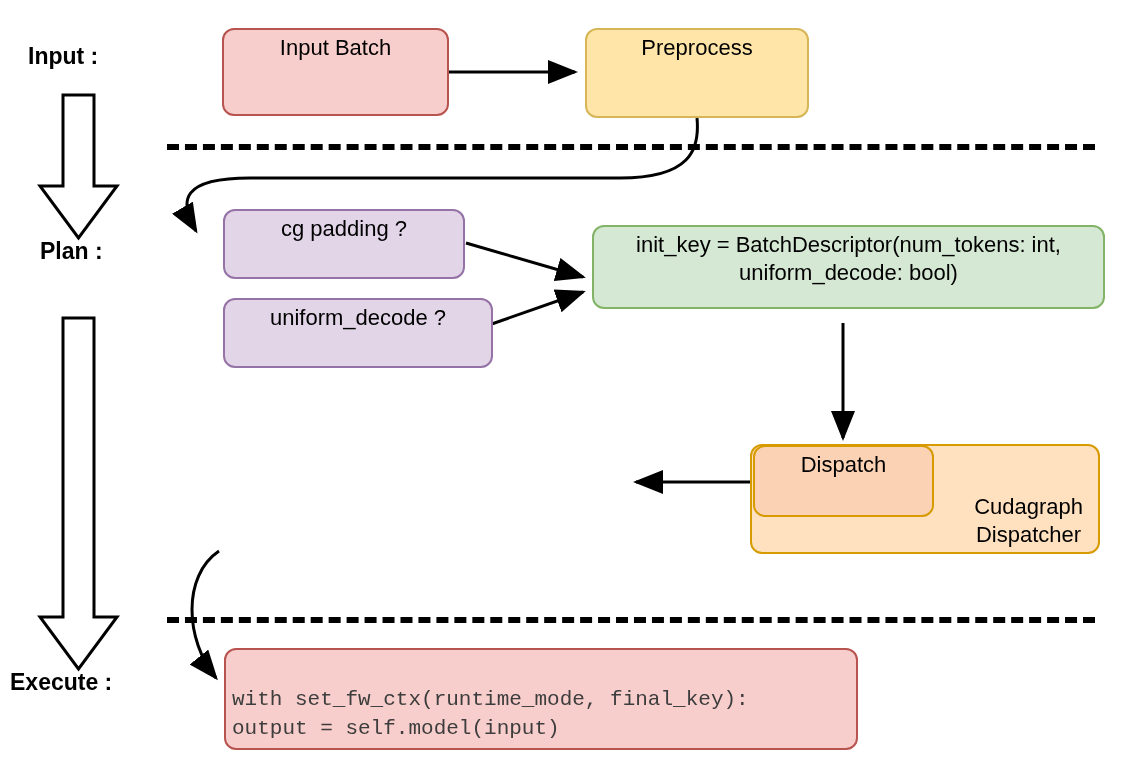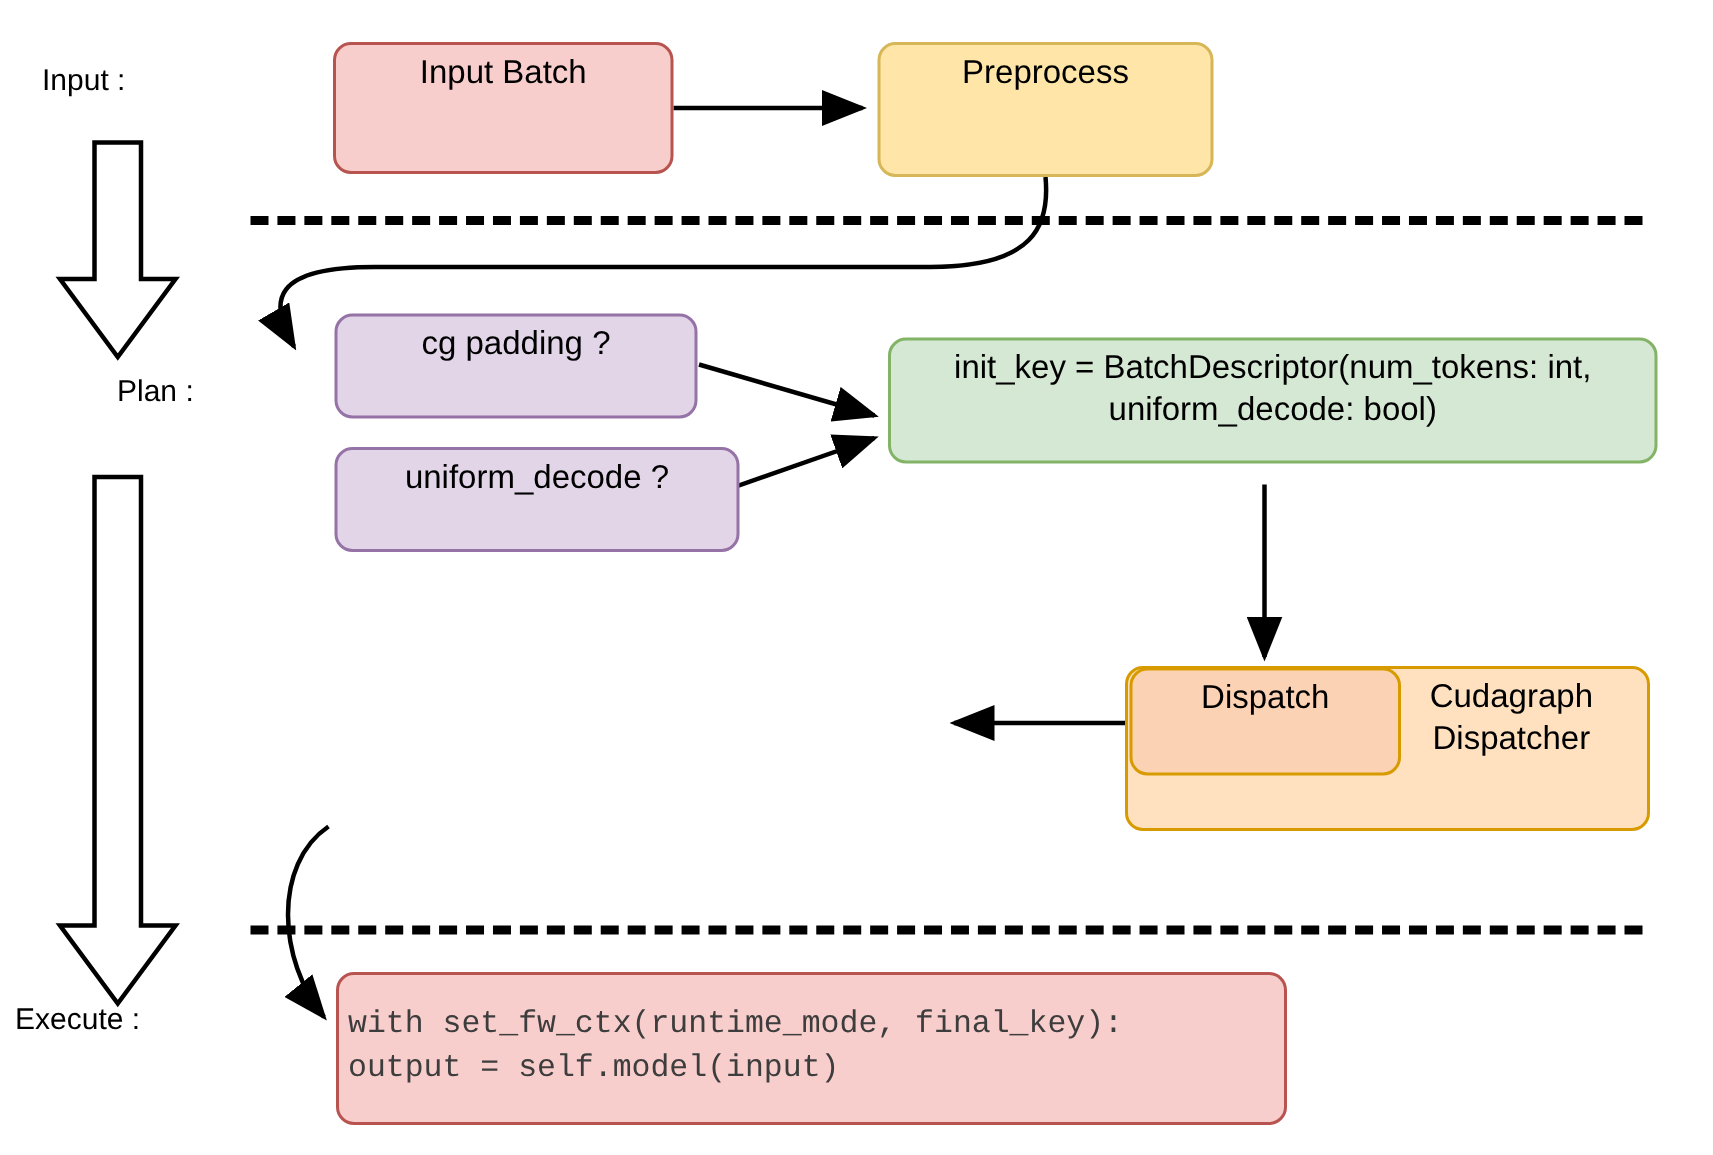--- a/index.html
+++ b/index.html
@@ -20,22 +20,22 @@
   #edges {
     position: absolute;
     left: 0;
     top: 0;
     width: 1142px;
     height: 770px;
     pointer-events: none;
   }
   .stage-label {
     position: absolute;
-    font-weight: normal;
-    font-size: 20px;
+    font-weight: bold;
+    font-size: 23px;
     color: #000000;
     letter-spacing: 0px;
     white-space: nowrap;
   }
   .node {
     position: absolute;
     box-sizing: border-box;
     display: flex;
     align-items: flex-start;
     justify-content: center;
@@ -64,36 +64,36 @@
     background: #d5e8d4;
     border-color: #82b366;
   }
   .node-blue {
     background: #dae8fc;
     border-color: #6c8ebf;
   }
   .node-orange-outer {
     background: #ffe0bf;
     border-color: #d79b00;
-    align-items: flex-start;
+    align-items: flex-end;
     justify-content: flex-end;
-    padding-right: 36px;
+    padding-right: 15px;
   }
   .node-orange-inner {
     background: #fcd2b4;
     border-color: #d79b00;
   }
   .node-code {
     background: #f8cecc;
     border-color: #b85450;
     font-family: "Liberation Mono", monospace;
     font-size: 21px;
     justify-content: flex-start;
     text-align: left;
-    align-items: center;
+    align-items: flex-end;
     white-space: pre;
     padding-left: 6px;
     line-height: 1.38;
     color: #3d3d3d;
   }
   .node-lbl {
     display: block;
     white-space: pre-line;
   }
   .dash-line {
@@ -148,21 +148,21 @@
 
     <g>
       <path d="M63,318 L94,318 L94,617 L117,617 L78.5,669 L40,617 L63,617 Z" fill="#ffffff" stroke="#000000" stroke-width="3" stroke-linejoin="miter"></path>
     </g>
   </svg>
 
   <div class="dash-line" style="left:167px; top:144px; width:928px;"></div>
   <div class="dash-line" style="left:167px; top:617px; width:928px;"></div>
 
   <div class="stage-label" style="left:28px; top:43px;">Input :</div>
-  <div class="stage-label" style="left:40px; top:250px;margin-left:38px;">Plan :</div>
+  <div class="stage-label" style="left:40px; top:238px;">Plan :</div>
   <div class="stage-label" style="left:10px; top:669px;">Execute :</div>
 
   <div class="node node-red" style="left:222px; top:28px; width:227px; height:88px;">
     <span class="node-lbl">Input Batch</span>
   </div>
 
   <div class="node node-purple" style="left:223px; top:209px; width:242px; height:70px;">
     <span class="node-lbl">cg padding ?</span>
   </div>
 

